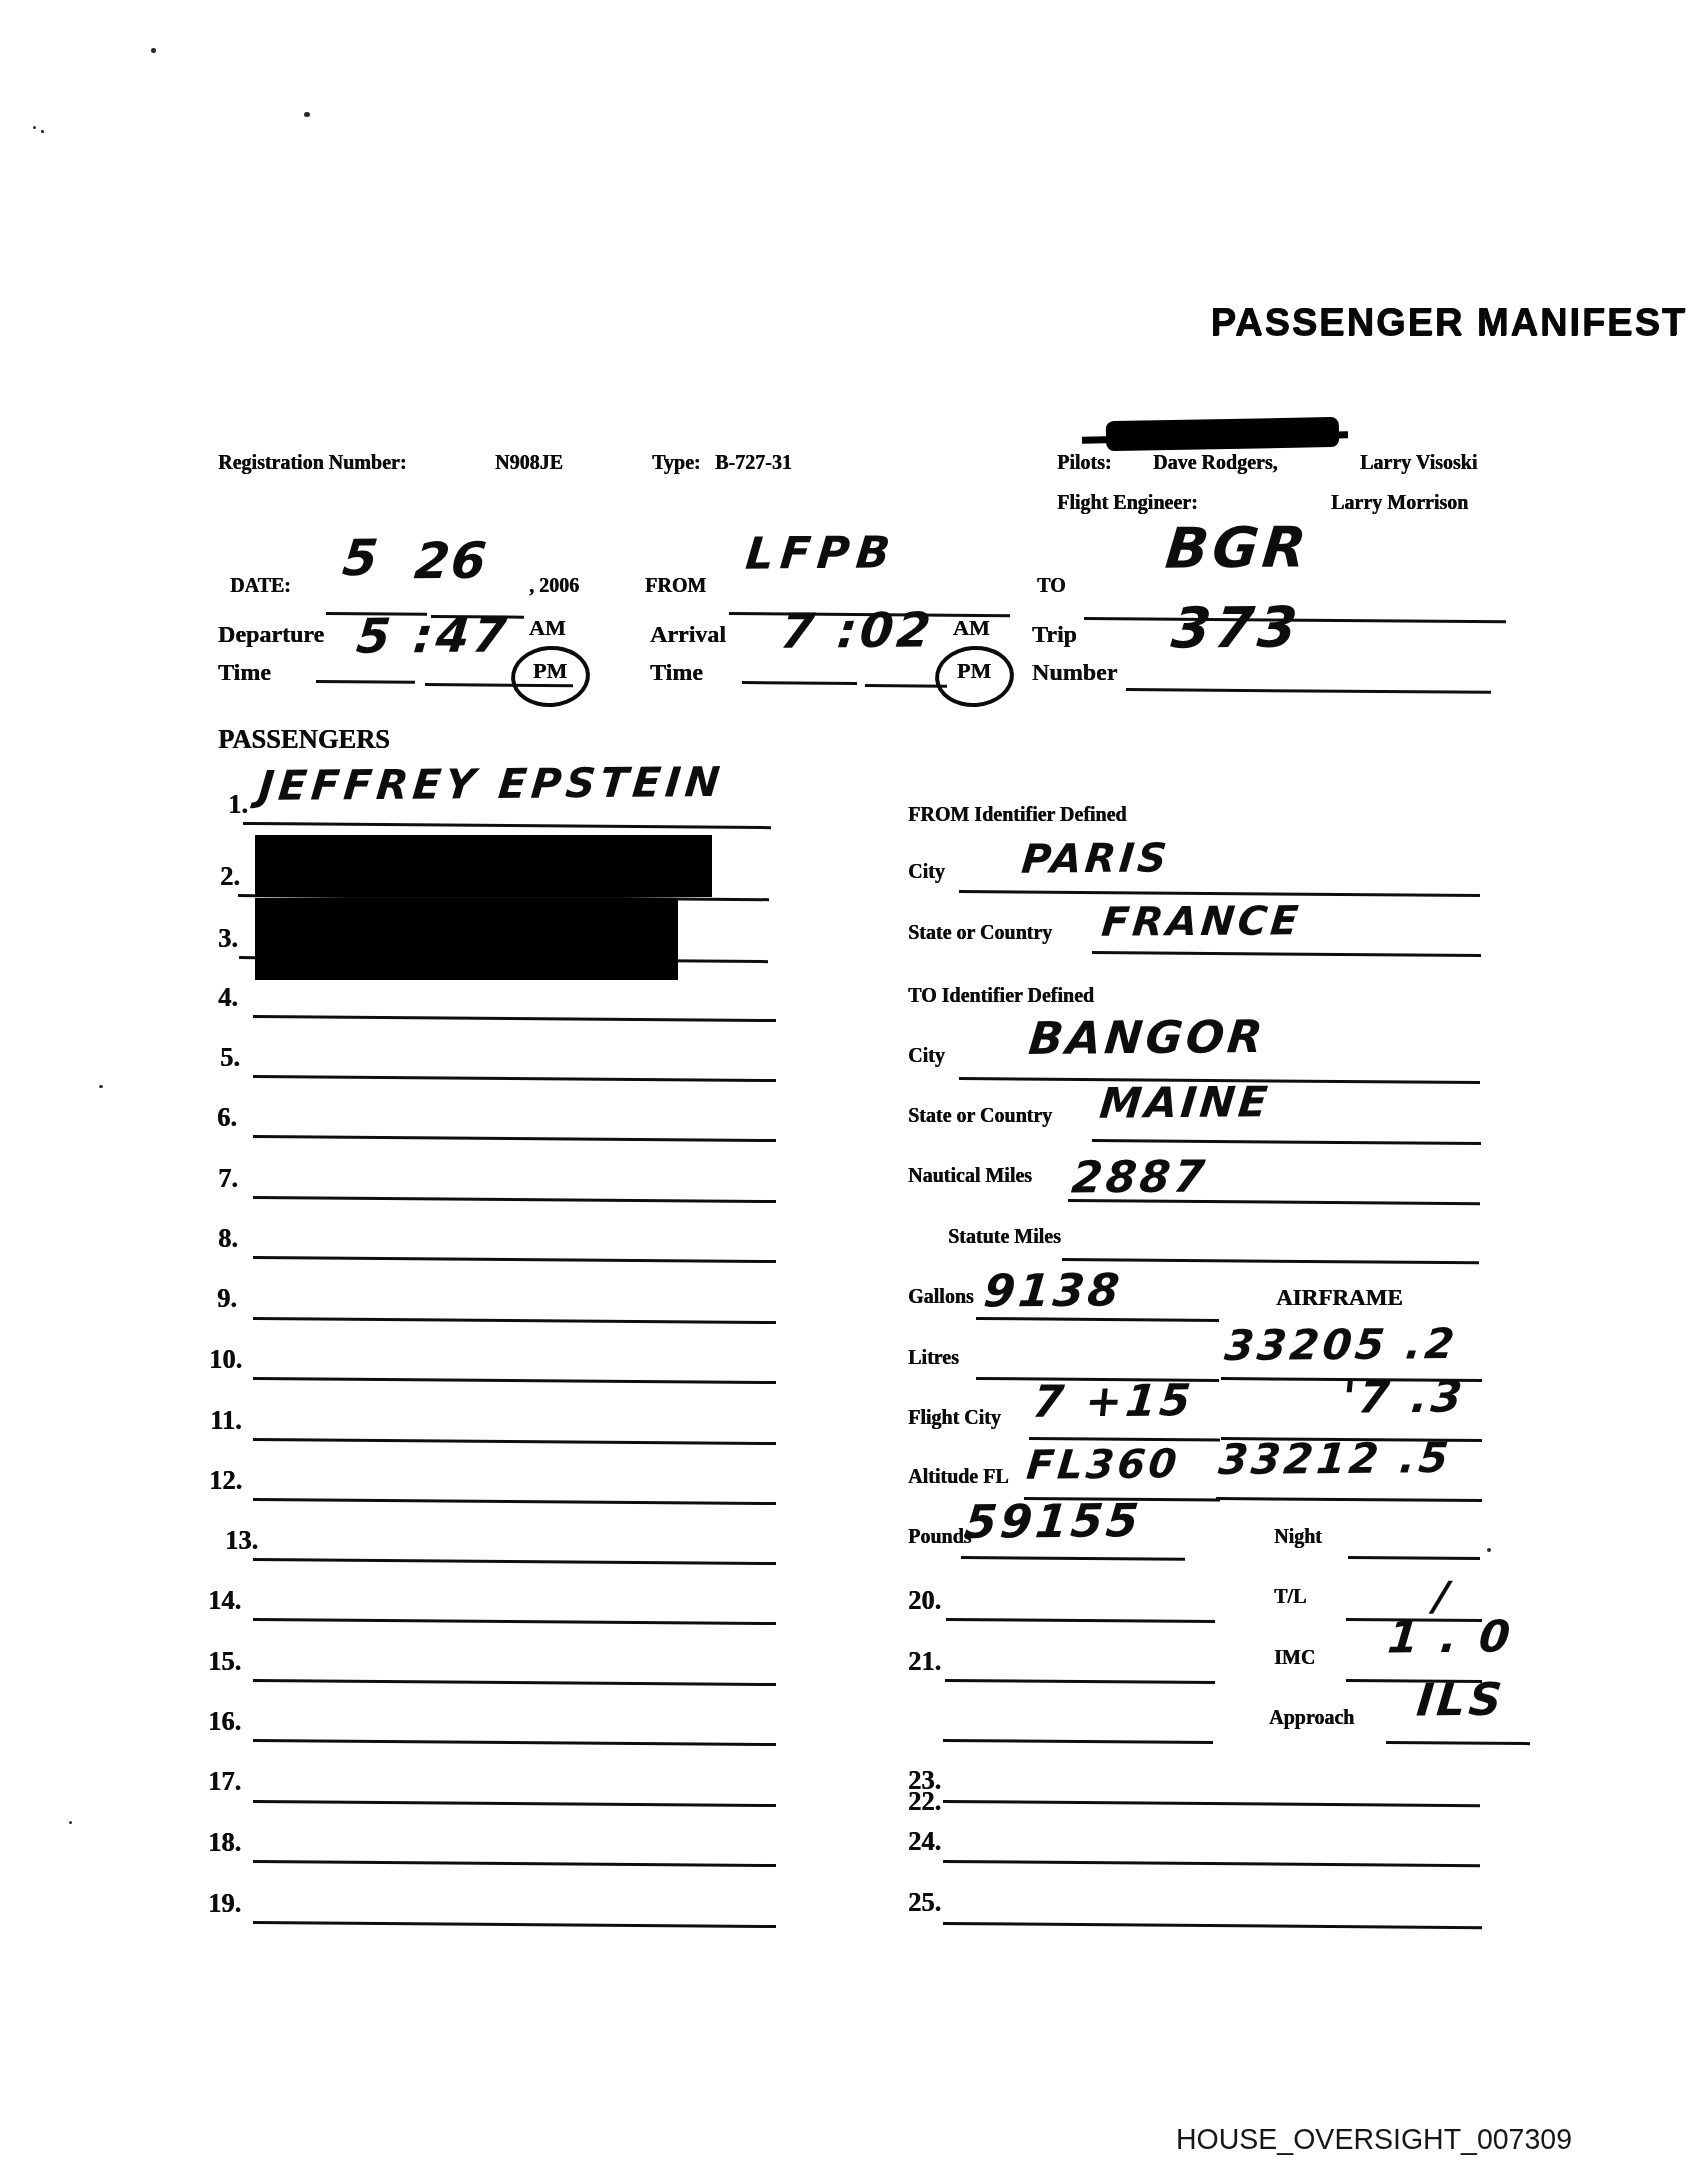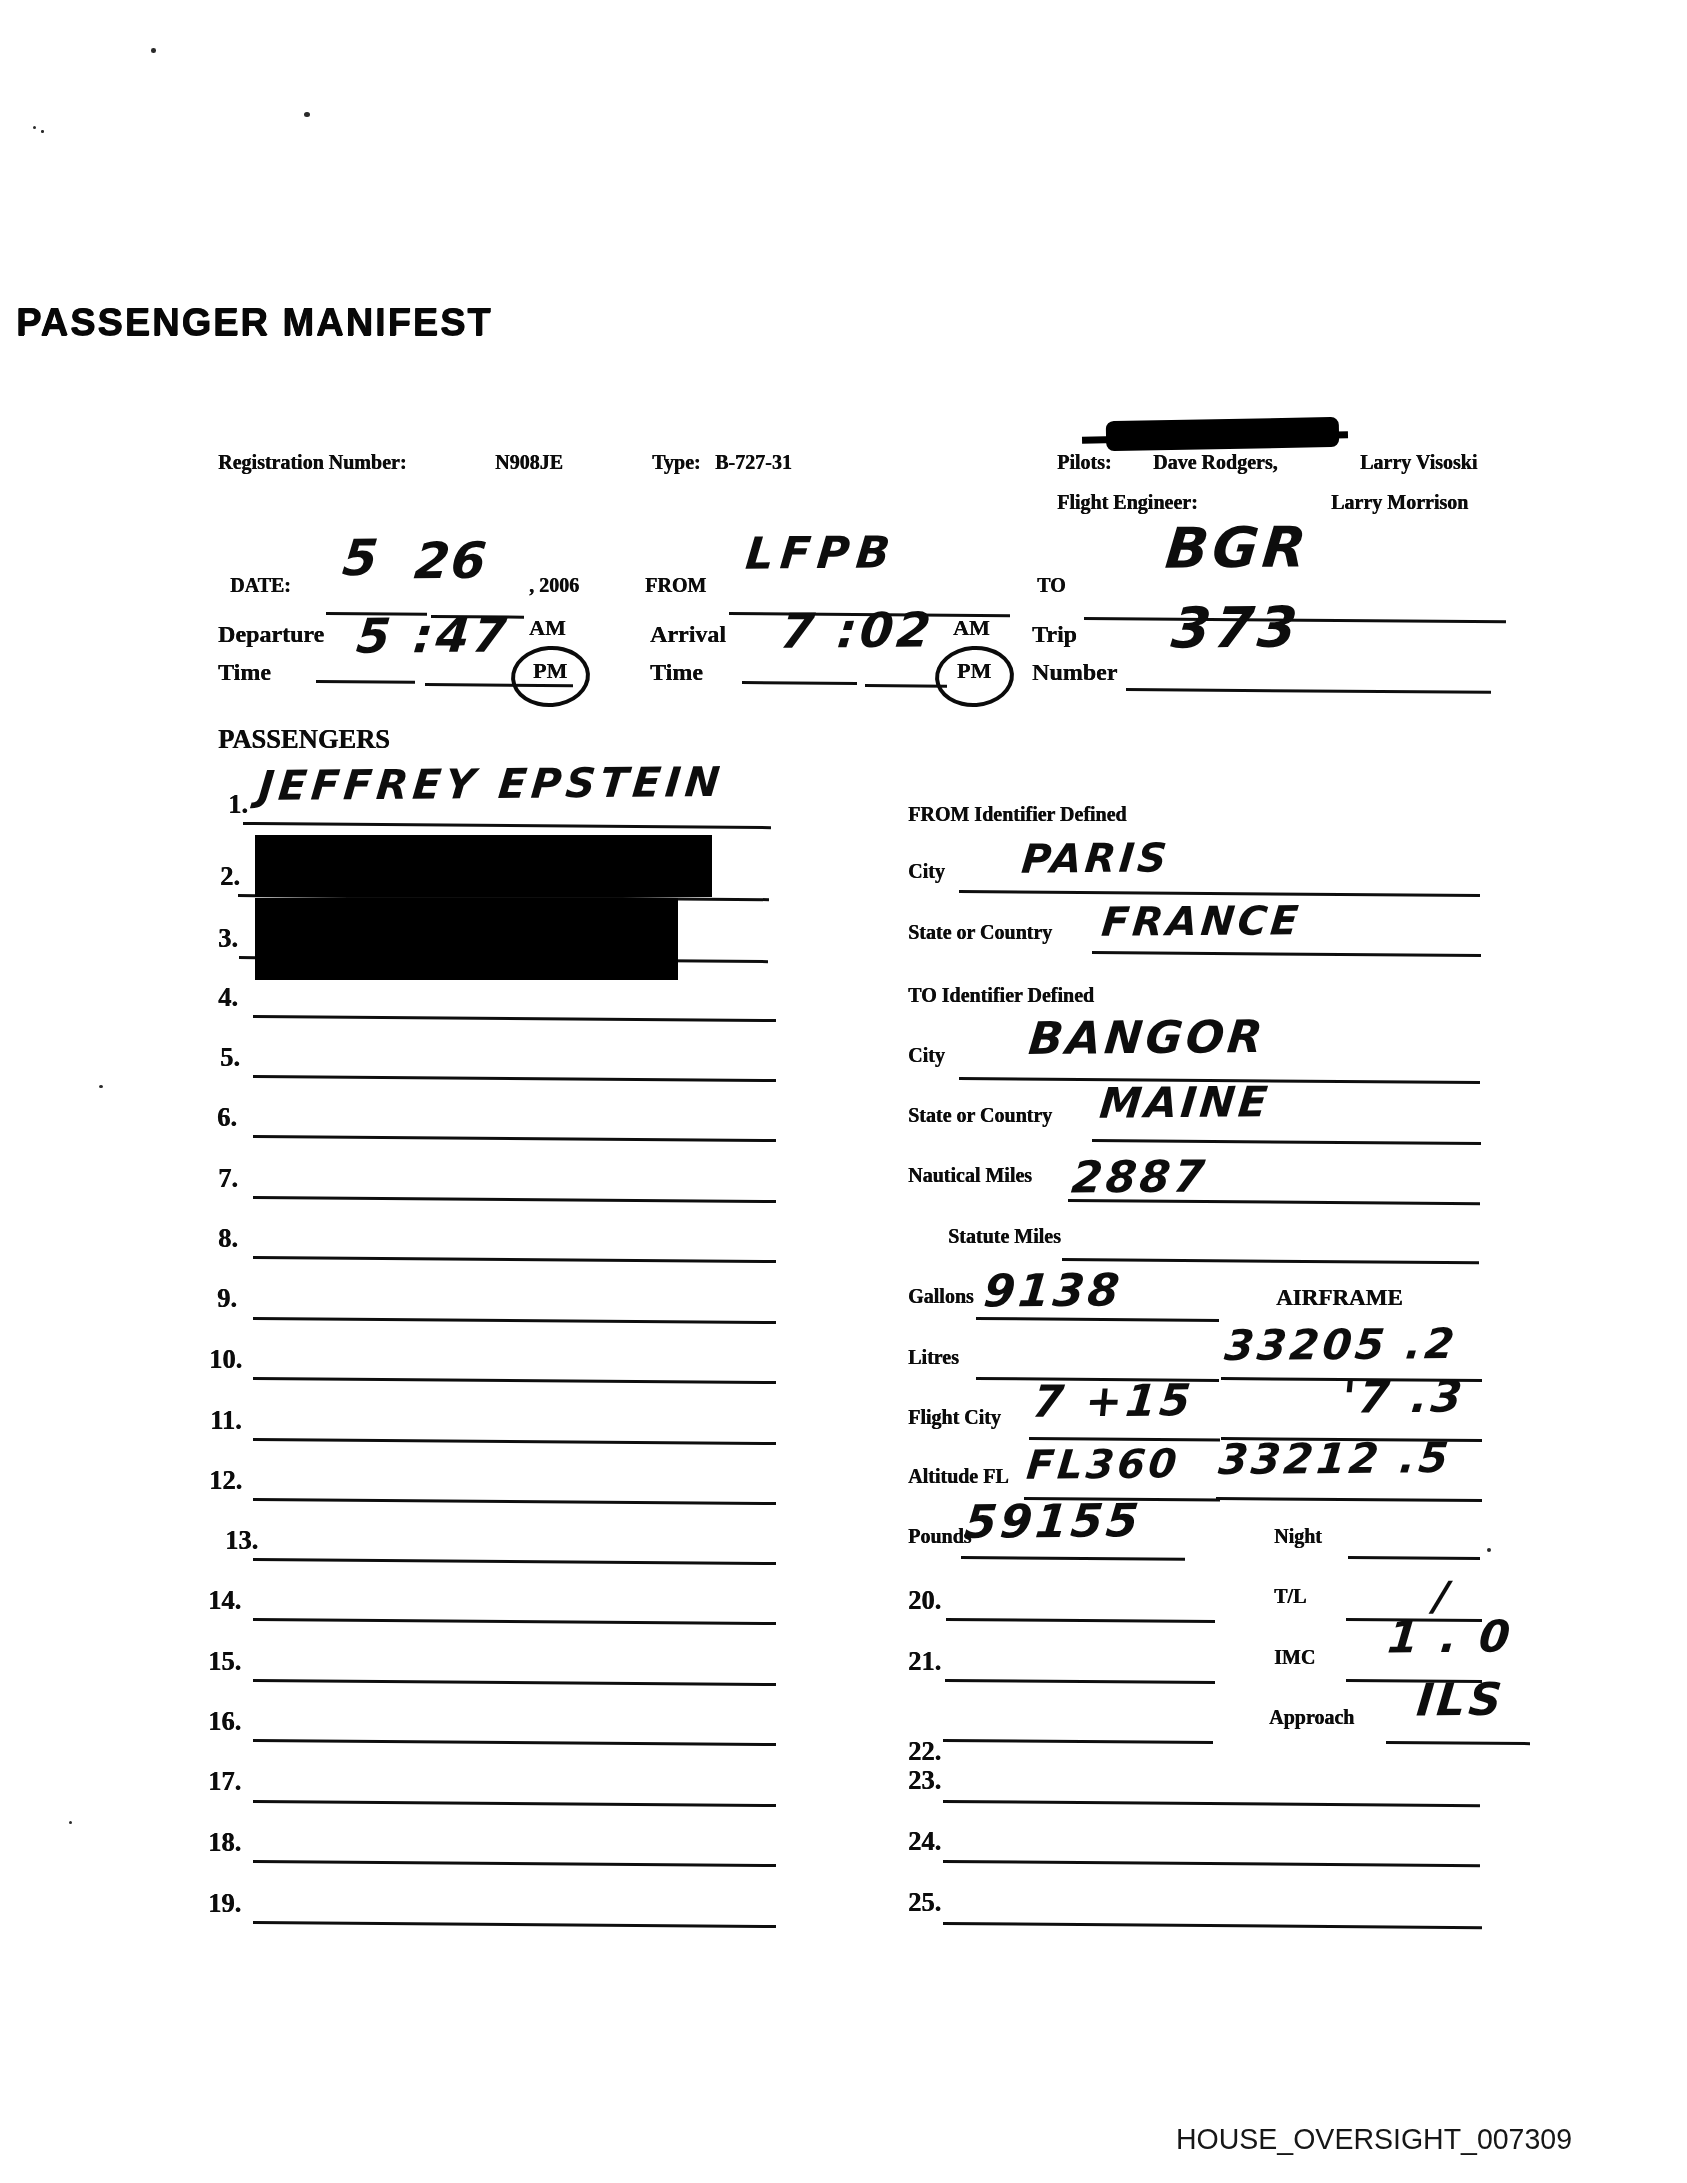--- a/index.html
+++ b/index.html
@@ -30,21 +30,21 @@
 
 <div class="page">
 
   <div class="speck" style="left:151px;top:48px;width:4.6px;height:4.6px;"></div>
   <div class="speck" style="left:33px;top:126px;width:3.3px;height:3.3px;"></div>
   <div class="speck" style="left:41px;top:130px;width:2.6px;height:2.6px;"></div>
   <div class="speck" style="left:99px;top:1085px;width:4px;height:3.3px;"></div>
   <div class="speck" style="left:69px;top:1821px;width:3.3px;height:3.3px;"></div>
   <div class="speck" style="left:304px;top:112px;width:6px;height:5.3px;"></div>
 
-  <div class="abs head" style="left:16px;right:0;top:301px;text-align:left;font-size:38px;letter-spacing:2px;">PASSENGER MANIFEST</div>
+  <div class="abs head" style="left:16px;right:0;top:301px;text-align:right;font-size:38px;letter-spacing:2px;">PASSENGER MANIFEST</div>
 
   <div class="lbl" style="left:218px;top:451px;">Registration Number:</div>
   <div class="lbl" style="left:495px;top:451px;">N908JE</div>
   <div class="lbl" style="left:652px;top:451px;">Type:</div>
   <div class="lbl" style="left:715px;top:451px;">B-727-31</div>
 
   <div class="redact" style="left:1106px;top:419px;width:233px;height:30px;border-radius:8px;transform:rotate(-1deg);"></div>
   <div class="redact" style="left:1082px;top:434px;width:266px;height:6.6px;transform:rotate(-1.2deg);"></div>
 
   <div class="lbl" style="left:1057px;top:451px;">Pilots:</div>
@@ -199,21 +199,21 @@
   <div class="lbl" style="left:1274px;top:1585px;">T/L</div>
   <div class="hw" style="left:1434px;top:1573px;font-size:40px;">/</div>
   <div class="ln ln-thin" style="left:1346px;top:1618px;width:136px;"></div>
 
   <div class="num" style="left:908px;top:1646px;">21.</div>
   <div class="ln" style="left:945px;top:1679px;width:270px;"></div>
   <div class="lbl" style="left:1274px;top:1646px;">IMC</div>
   <div class="hw" style="left:1388px;top:1611px;font-size:44px;">1 . 0</div>
   <div class="ln ln-thin" style="left:1346px;top:1679px;width:136px;"></div>
 
-  <div class="num" style="left:908px;top:1736px;">22.</div>
+  <div class="num" style="left:908px;top:1786px;">22.</div>
   <div class="ln" style="left:943px;top:1739px;width:270px;"></div>
   <div class="lbl" style="left:1269px;top:1706px;">Approach</div>
   <div class="hw" style="left:1417px;top:1673px;font-size:45px;">ILS</div>
   <div class="ln ln-thin" style="left:1386px;top:1741px;width:144px;"></div>
 
   <div class="num" style="left:908px;top:1765px;">23.</div>
   <div class="ln" style="left:943px;top:1800px;width:537px;"></div>
   <div class="num" style="left:908px;top:1826px;">24.</div>
   <div class="ln" style="left:943px;top:1860px;width:537px;"></div>
   <div class="num" style="left:908px;top:1887px;">25.</div>

